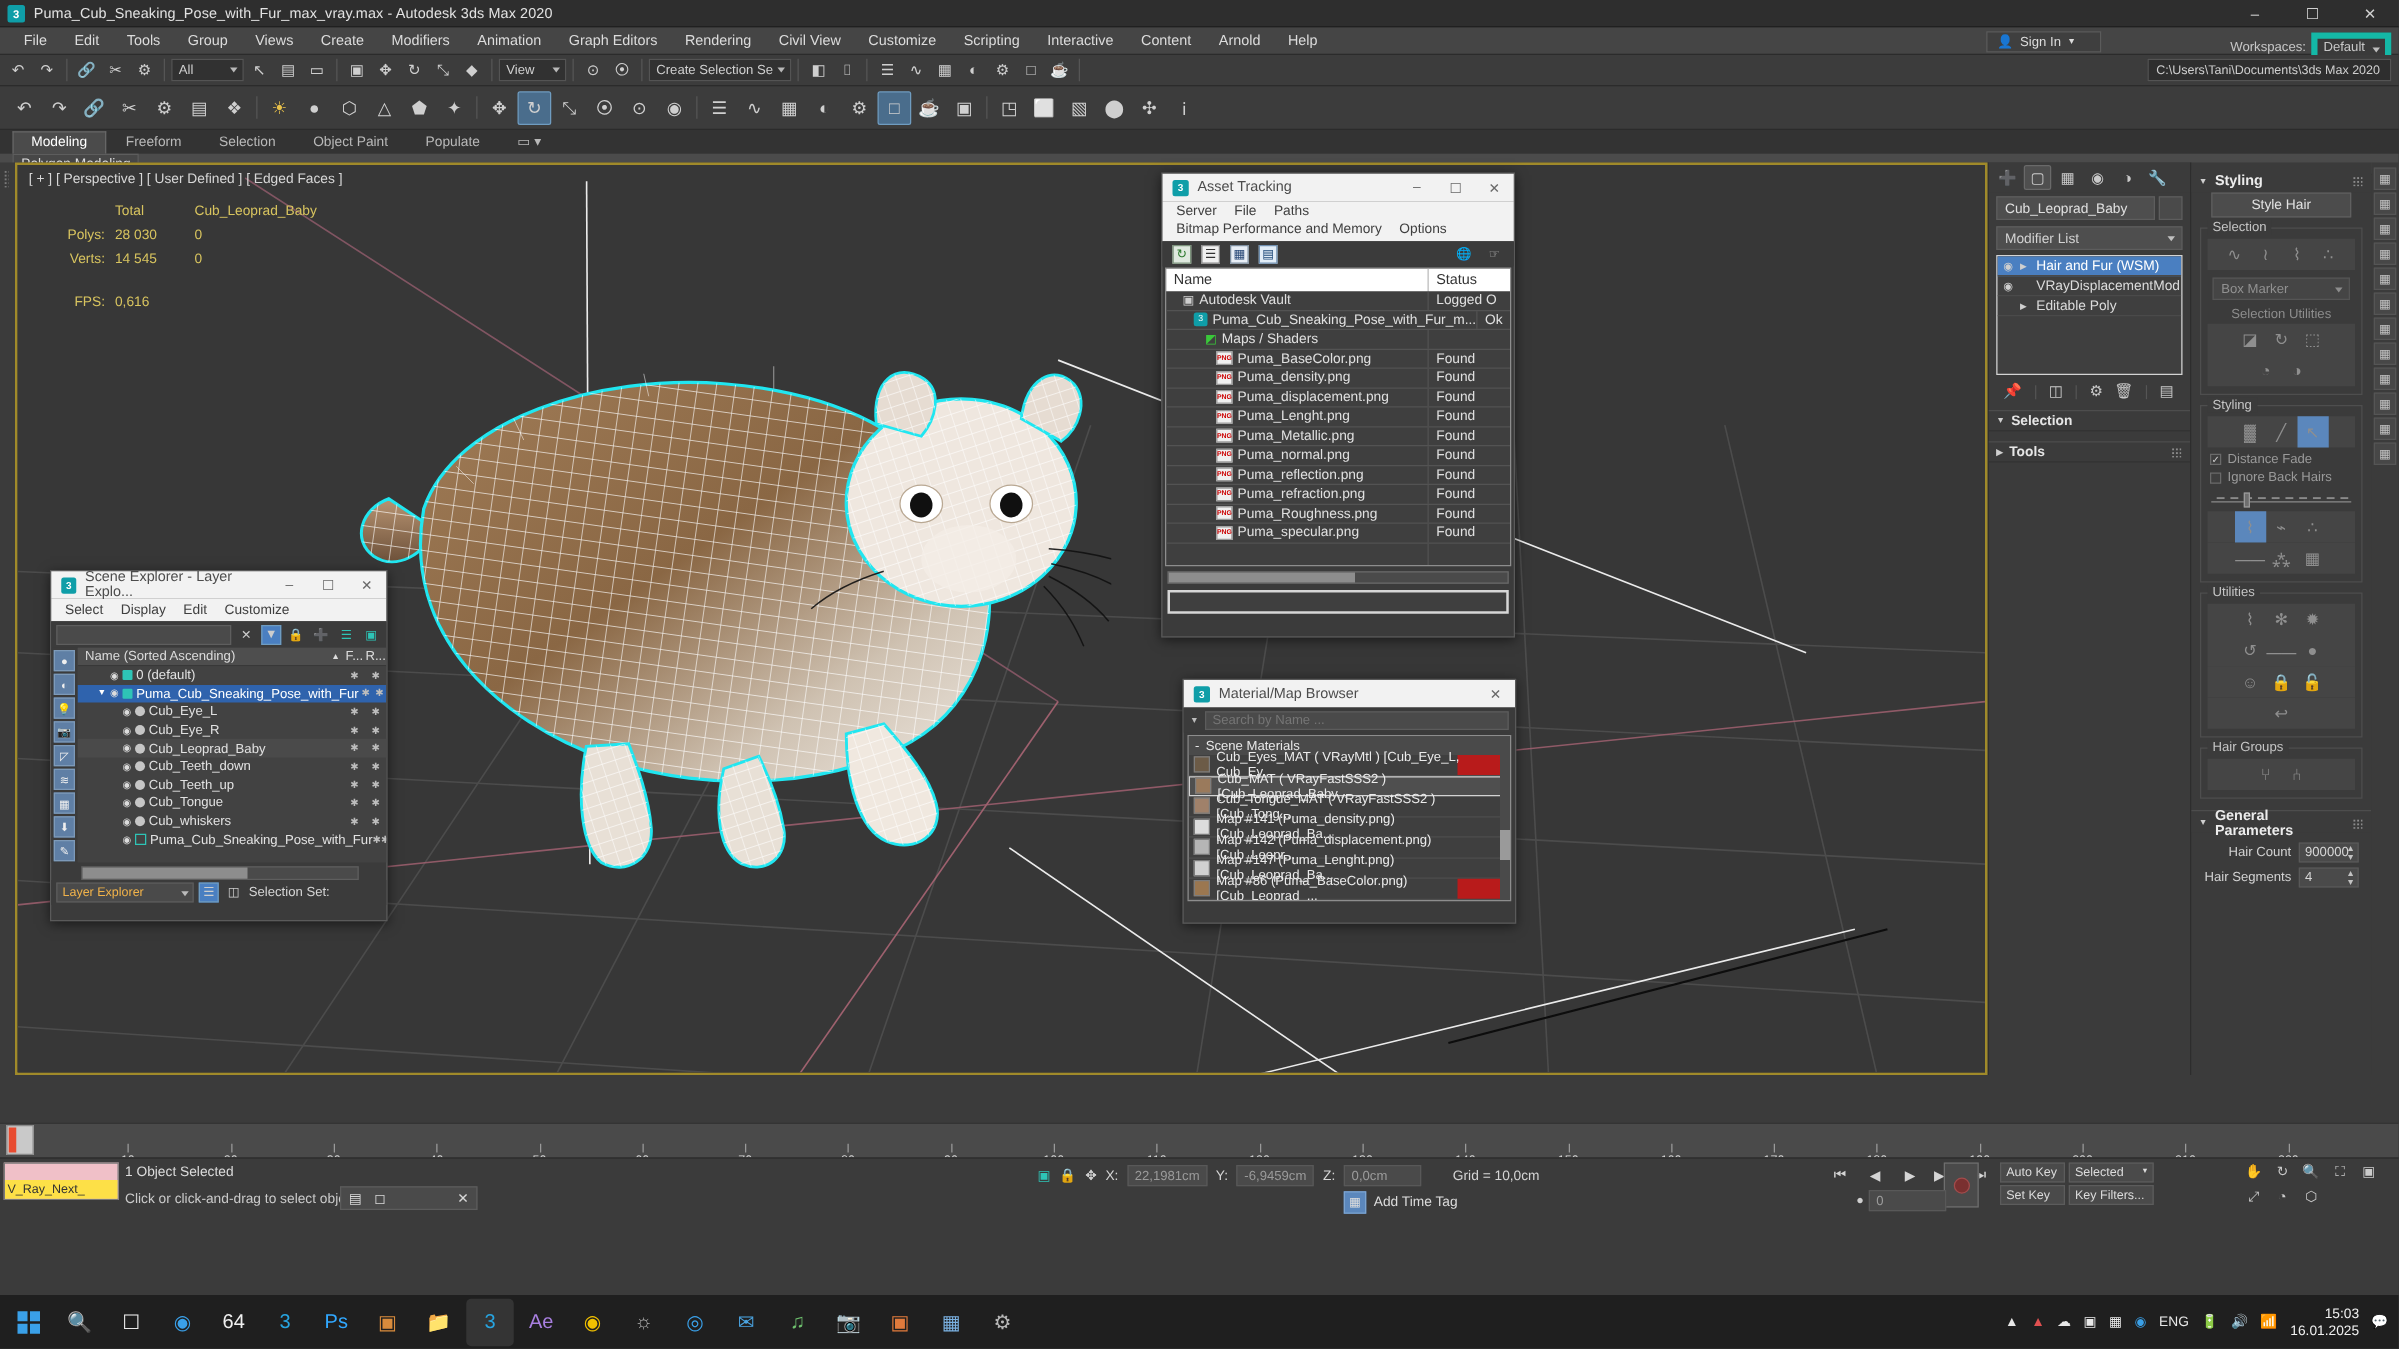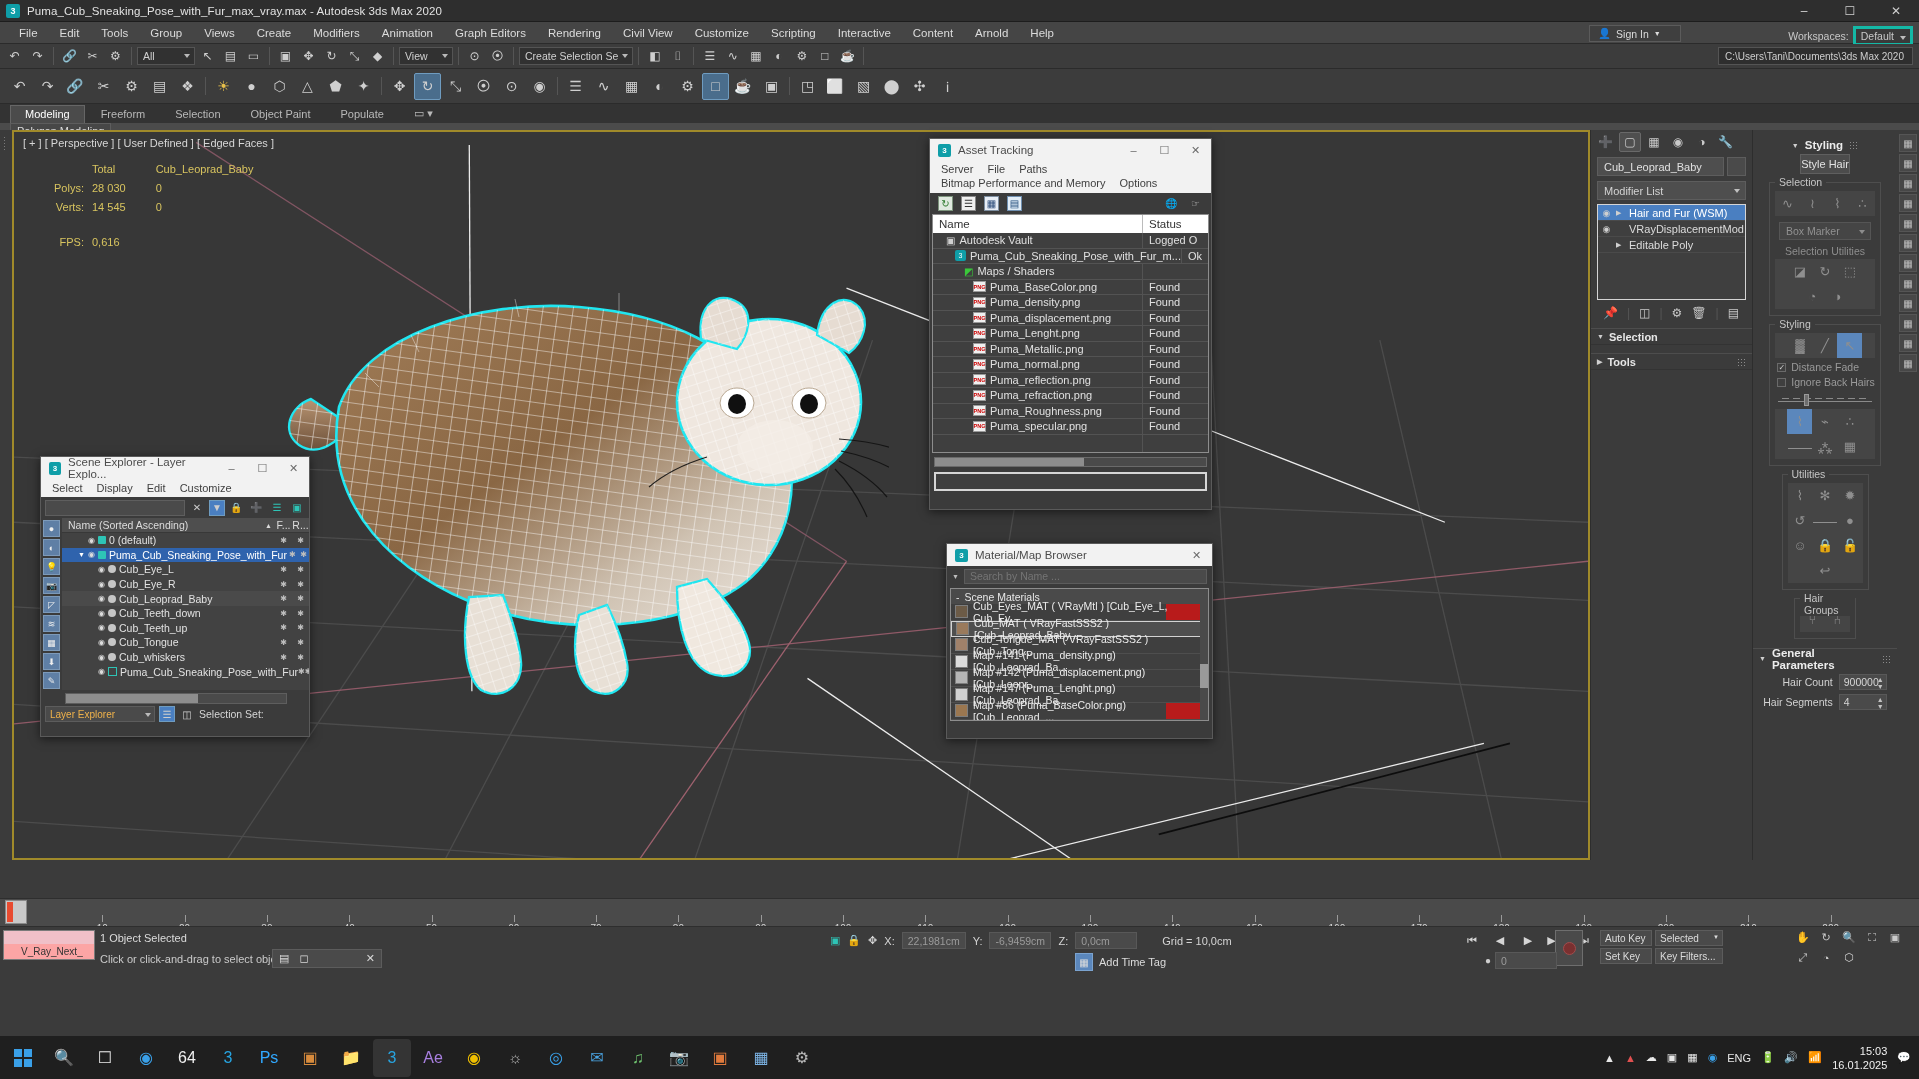--- a/index.html
+++ b/index.html
@@ -34,21 +34,21 @@
     padding-left:8px; border-bottom:1px solid #2b2b2b; position:relative;
   }
   .menubar .mi { padding:0 11px; font-size:11.5px; color:#dcdcdc; line-height:22px;}
   .signin {
     position:absolute; right:238px; top:3px; height:17px; min-width:92px;
     background:#3f3f3f;border:1px solid #5b5b5b; display:flex;align-items:center;
     padding:0 8px; font-size:10.5px; gap:5px; color:#dcdcdc;
   }
   .workspaces { position:absolute; right:6px; top:4px; font-size:10.5px; color:#c8c8c8;
     display:flex; align-items:center; gap:4px;}
-  .ws-box{background:#3a3a3a;border:3px solid #14b8a6;padding:1px 16px 1px 5px;position:relative;}
+  .ws-box{background:#3a3a3a;border:5px solid #14b8a6;padding:1px 16px 1px 5px;position:relative;}
   .ws-box::after{content:"";position:absolute;right:4px;top:7px;border-left:3px solid transparent;
     border-right:3px solid transparent;border-top:4px solid #bdbdbd;}
 
   
   .tbrow {
     height:25px;background:#3c3c3c;display:flex;align-items:center;gap:2px;
     padding-left:4px;border-bottom:1px solid #2b2b2b;position:relative;
   }
   .tb-ico{
     width:21px;height:21px;display:flex;align-items:center;justify-content:center;
@@ -138,21 +138,21 @@
   .rollup-hdr .tri{font-size:7px;color:#cfcfcf;}
   .rollup-body{padding:5px 6px 7px;}
   .bigbtn{height:20px;background:#4c4c4c;border:1px solid #5f5f5f;display:flex;
     align-items:center;justify-content:center;font-size:11px;color:#e2e2e2;}
   .nsetrow{display:flex;gap:4px;margin-top:4px;}
   .smallbtn{flex:1;height:17px;background:#444;border:1px solid #555;display:flex;
     align-items:center;justify-content:center;font-size:10.5px;color:#8d8d8d;}
 
   
   .stylepanel{width:145px;background:#3b3b3b;border-left:1px solid #2d2d2d;
-    display:flex;flex-direction:column;overflow:hidden;align-items:center;}
+    display:flex;flex-direction:column;overflow:hidden;}
   .sp-hdr{height:18px;display:flex;align-items:center;gap:6px;padding-left:6px;
     font-size:11.5px;font-weight:bold;color:#ececec;background:#3b3b3b;}
   .sp-hdr .grip{margin-left:auto;margin-right:7px;width:8px;height:8px;
     background-image:radial-gradient(#8b8b8b 38%,transparent 40%);background-size:3px 3px;}
   .group{border:1px solid #4e4e4e;margin:8px 7px 0;padding:8px 5px 6px;position:relative;}
   .group > .gtitle{position:absolute;top:-7px;left:5px;background:#3b3b3b;padding:0 4px;
     font-size:10.5px;color:#c6c6c6;}
   .icogrid{display:flex;flex-wrap:wrap;background:#454545;}
   .icocell{width:25px;height:25px;display:flex;align-items:center;justify-content:center;}
   .icocell.on{background:#5b87bc;}
@@ -254,22 +254,22 @@
   .tl-lbl{position:absolute;top:8px;font-size:10px;color:#d5d5d5;transform:translateX(-50%);}
   .tl-cursor{position:absolute;left:5px;top:1px;width:22px;height:24px;background:#c9c9c9;
     border:1px solid #8a8a8a;}
   .tl-cursor i{position:absolute;left:1px;top:1px;width:6px;height:20px;background:#e84b30;}
 
   
   .statusarea{position:absolute;left:0;right:0;bottom:43px;height:110px;background:#3b3b3b;
     border-top:1px solid #2e2e2e;}
   .mini-listener{position:absolute;left:3px;top:3px;width:92px;height:30px;
     background:#f0c0c8;border:1px solid #7a7a7a;}
-  .mini-listener .bot{position:absolute;left:0;right:0;bottom:0;height:15px;background:#fca5a5;
-    font-size:10px;color:#333;padding-left:17px;line-height:15px;}
+  .mini-listener .bot{position:absolute;left:0;right:0;bottom:0;height:15px;background:#fde047;
+    font-size:10px;color:#333;padding-left:2px;line-height:15px;}
   .st-msg{position:absolute;left:100px;top:5px;font-size:11px;color:#dcdcdc;}
   .st-msg2{position:absolute;left:100px;top:26px;font-size:11px;color:#cacaca;}
   .st-prompt{position:absolute;left:272px;top:22px;width:110px;height:19px;background:#4a4a4a;
     border:1px solid #5c5c5c;display:flex;align-items:center;gap:10px;padding:0 6px;}
   .coordbar{position:absolute;left:830px;top:5px;display:flex;align-items:center;gap:7px;font-size:11px;color:#d5d5d5;}
   .coordfield{background:#4a4a4a;border:1px solid #585858;height:17px;min-width:62px;
     display:flex;align-items:center;padding:0 5px;color:#9b9b9b;font-size:10.5px;}
   .addtag{position:absolute;left:1075px;top:26px;display:flex;align-items:center;gap:6px;font-size:11px;color:#dcdcdc;}
   .addtag .tb{width:18px;height:18px;background:#5b87bc;border:1px solid #7ba3cf;
     display:flex;align-items:center;justify-content:center;font-size:10px;}

